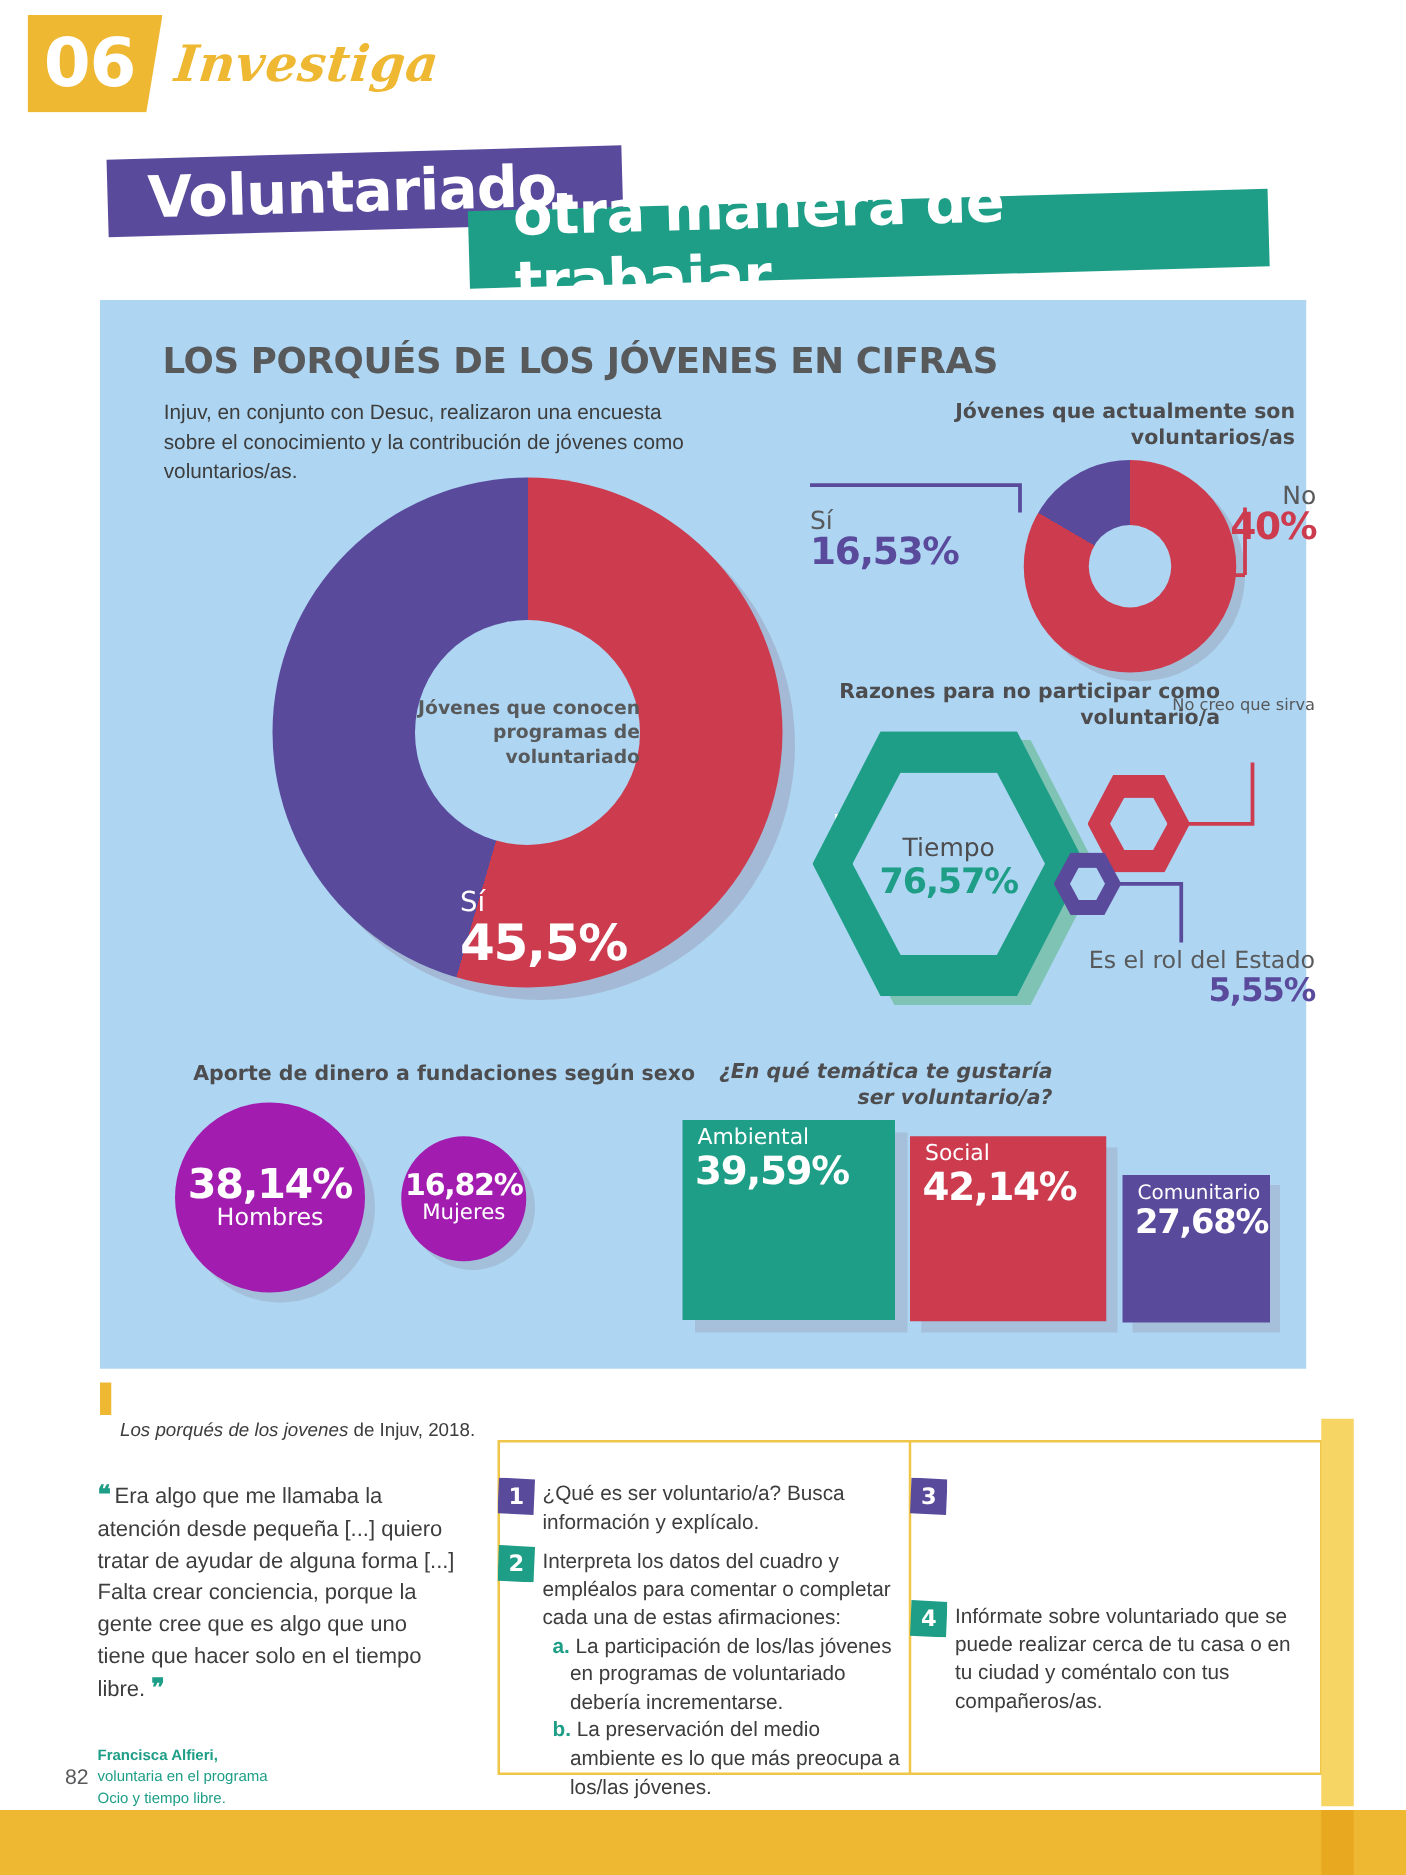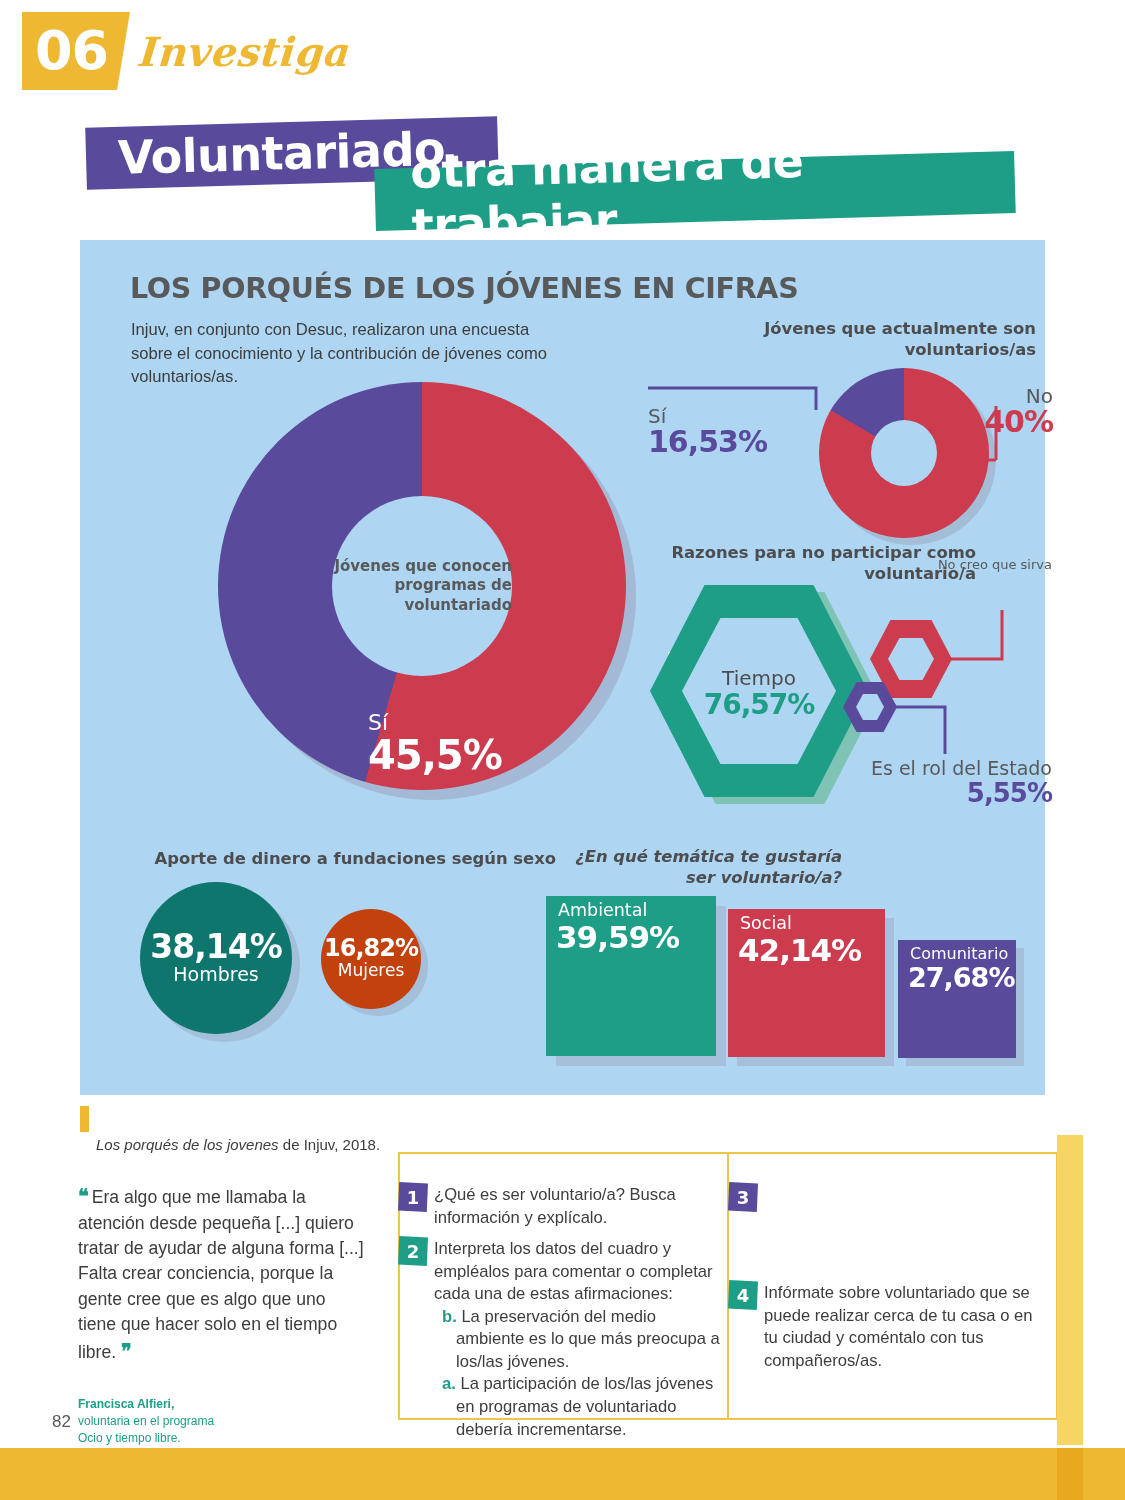--- a/index.html
+++ b/index.html
@@ -252,27 +252,27 @@
       <polyline points="0,5 52,5 52,52" fill="none" stroke="#5A4A9C" stroke-width="3"></polyline>
     </svg>
     <div style="position:absolute; left:712px; top:518px; width:260px; text-align:right; font-family:'DejaVu Sans',sans-serif;">
       <div style="font-size:19px; color:#58595B; line-height:1.1;">Es el rol del Estado</div>
       <div style="font-size:26px; font-weight:bold; color:#5A4A9C; letter-spacing:-1px; line-height:1.15;">5,55%</div>
     </div>
 
     <div class="sec-head" style="left:56px; top:608px; width:420px;">Aporte de dinero a fundaciones según sexo</div>
 
     <div class="circ-shadow" style="left:68px; top:650px; width:152px; height:152px;"></div>
-    <div class="circ" style="left:60px; top:642px; width:152px; height:152px; background:#0f766e;">
+    <div class="circ" style="left:60px; top:642px; width:152px; height:152px; background:#a21caf;">
       <span class="pc" style="font-size:33px;">38,14%</span>
       <span class="nm" style="font-size:19px;">Hombres</span>
     </div>
 
     <div class="circ-shadow" style="left:248px; top:676px; width:100px; height:100px;"></div>
-    <div class="circ" style="left:241px; top:669px; width:100px; height:100px; background:#c2410c;">
+    <div class="circ" style="left:241px; top:669px; width:100px; height:100px; background:#a21caf;">
       <span class="pc" style="font-size:24px;">16,82%</span>
       <span class="nm" style="font-size:17px;">Mujeres</span>
     </div>
 
     <div class="sec-head" style="left:462px; top:606px; width:300px;font-style:italic;">
       <span>¿En qué temática te gustaría ser voluntario/a?</span>
     </div>
 
     <div class="bar-shadow" style="left:476px; top:666px; width:170px; height:160px;"></div>
     <div class="bar" style="left:466px; top:656px; width:170px; height:160px; background:#1E9E86;">
@@ -313,26 +313,26 @@
   <div class="exbox"></div>
   <div class="exbox-div"></div>
 
   <div class="ex-num ex-purple" style="left:398px; top:1182px;">1</div>
   <div class="ex-txt" style="left:434px; top:1184px; width:280px;">¿Qué es ser voluntario/a? Busca información y explícalo.</div>
 
   <div class="ex-num ex-teal" style="left:398px; top:1236px;">2</div>
   <div class="ex-txt" style="left:434px; top:1238px; width:288px;">
     <span>Interpreta los datos del cuadro y empléalos para comentar o completar cada una de estas afirmaciones:</span>
     <span class="ex-sub">
+      <b>a.</b>
+      <span>La participación de los/las jóvenes en programas de voluntariado debería incrementarse.</span>
+    </span>
+    <span class="ex-sub">
       <b>b.</b>
       <span>La preservación del medio ambiente es lo que más preocupa a los/las jóvenes.</span>
-    </span>
-    <span class="ex-sub">
-      <b>a.</b>
-      <span>La participación de los/las jóvenes en programas de voluntariado debería incrementarse.</span>
     </span>
   </div>
 
   <div class="ex-num ex-purple" style="left:728px; top:1182px;">3</div>
 
   <div class="ex-num ex-teal" style="left:728px; top:1280px;">4</div>
   <div class="ex-txt" style="left:764px; top:1282px; width:285px;">Infórmate sobre voluntariado que se puede realizar cerca de tu casa o en tu ciudad y coméntalo con tus compañeros/as.</div>
 
   <div class="rightbar"></div>
   <div class="bottomband"></div>

